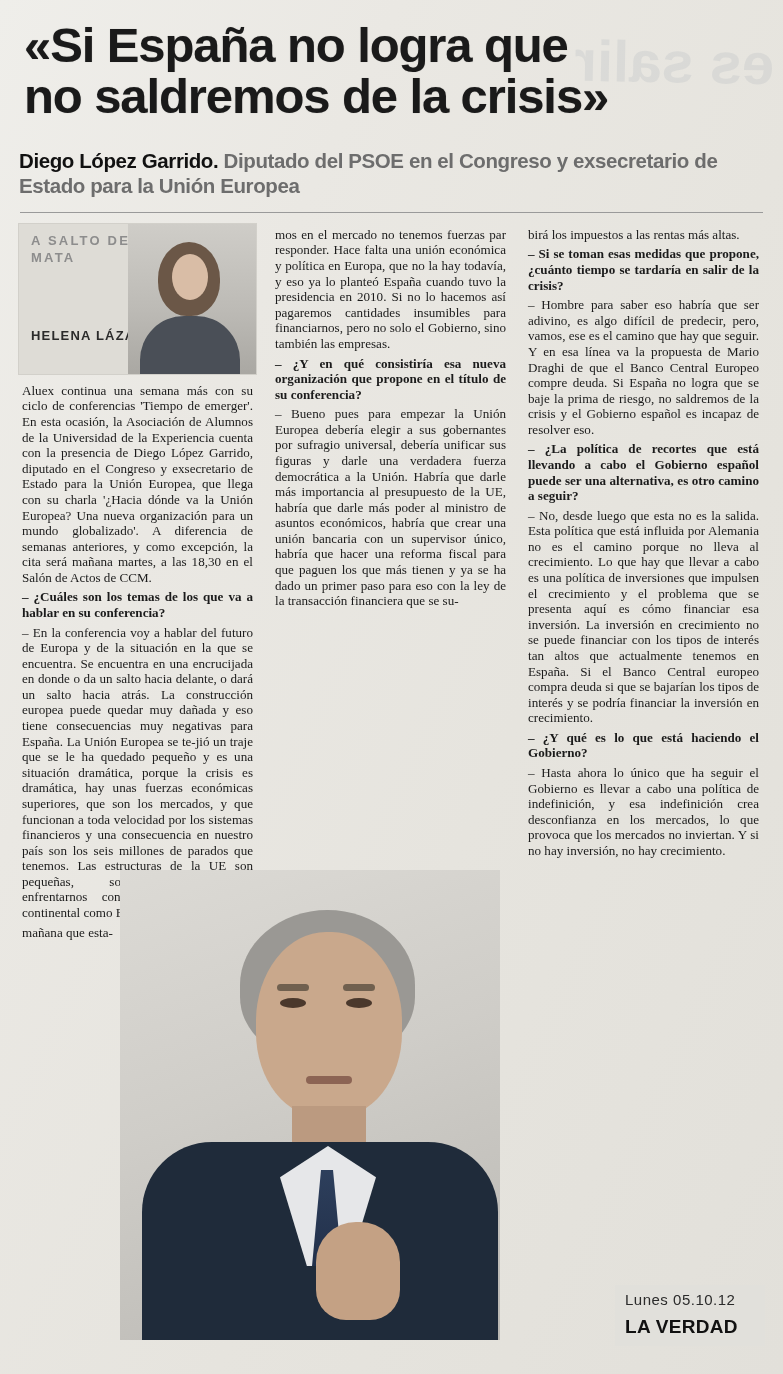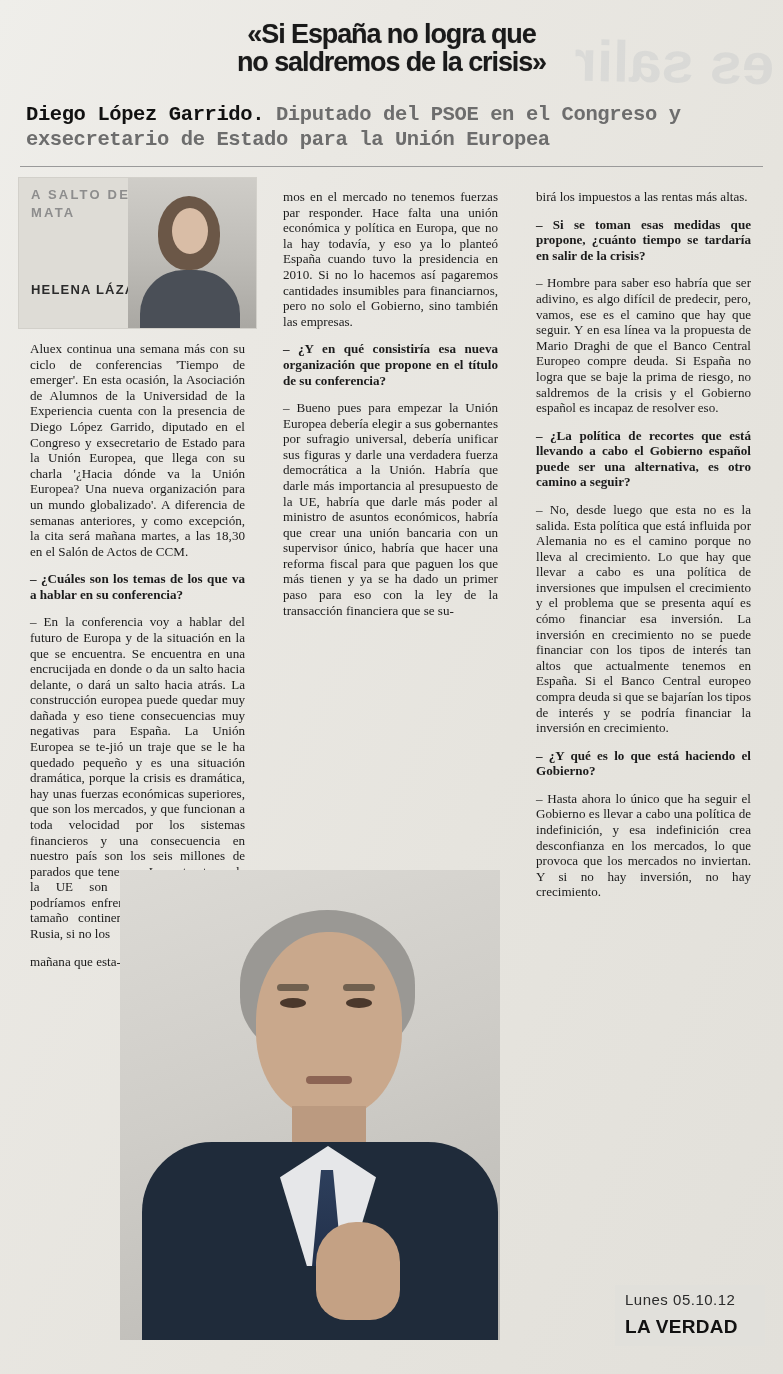--- a/index.html
+++ b/index.html
@@ -32,34 +32,34 @@
     line-height: 1.1;
     transform: scaleX(-1) rotate(-1deg);
     pointer-events: none;
     overflow: hidden;
   }
 
   
   .headline {
     font-family: "Liberation Sans", sans-serif;
     font-weight: bold;
-    font-size: 27px;
+    font-size: 49px;
     line-height: 1.04;
     letter-spacing: -1.1px;
-    text-align: center;
+    text-align: left;
     color: #1a1a1a;
     margin: 6px 6px 0 6px;
     text-shadow: 0 0 1px rgba(0,0,0,0.25);
   }
   .headline span { display: block; }
 
   
   .standfirst {
-    margin: 26px 4px 0 8px;
-    font-family: Liberation Mono, monospace;
+    margin: 26px 4px 0 1px;
+    font-family: Liberation Sans, sans-serif;
     font-weight: bold;
     font-size: 20.5px;
     line-height: 1.22;
     letter-spacing: -0.4px;
   }
   .standfirst .name { color: #111; }
   .standfirst .role { color: #6d6d6d; }
 
   .rule {
     margin: 14px 2px 0 2px;
@@ -74,21 +74,21 @@
     height: 1030px;
   }
   .col {
     width: 239px;
     position: relative;
   }
   .col p, .col .q {
     font-size: 13.1px;
     line-height: 1.19;
     text-align: justify;
-    margin: 12px;
+    margin: 4px;
     color: #1b1b1b;
     hyphens: auto;
     -webkit-hyphens: auto;
   }
   .col p + p, .col .q + p, .col p + .q, .col .q + .q { text-indent: 0; }
   .q {
     font-weight: bold;
     font-family: "Liberation Serif", serif;
   }
 

